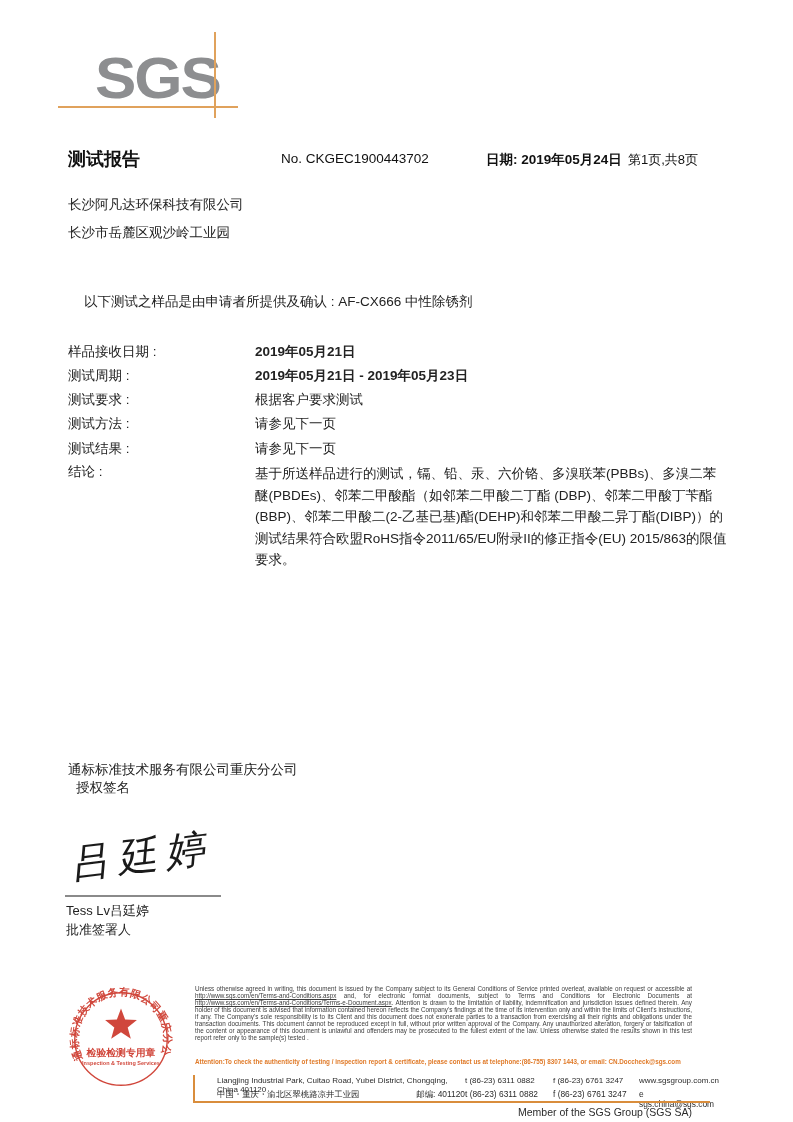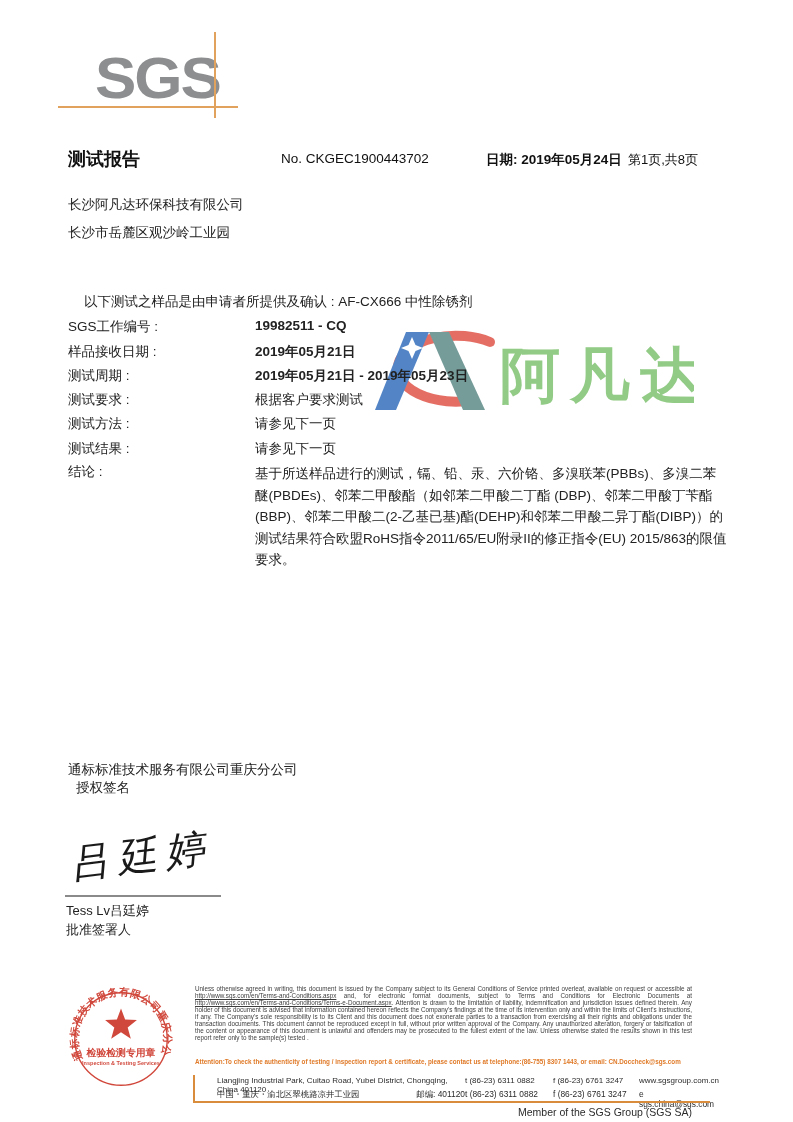--- a/index.html
+++ b/index.html
@@ -80,34 +80,21 @@
   <div class="title">测试报告</div>
   <div class="report-no">No. CKGEC1900443702</div>
   <div class="date">日期: 2019年05月24日</div>
   <div class="page-info">第1页,共8页</div>
 
   <div class="client-name">长沙阿凡达环保科技有限公司</div>
   <div class="client-addr">长沙市岳麓区观沙岭工业园</div>
 
   <div class="sample-intro">以下测试之样品是由申请者所提供及确认 : AF-CX666 中性除锈剂</div>
 
-  <div class="watermark">
-    <svg width="322" height="94" viewBox="0 0 322 94">
-      <path d="M 118 16 A 58 33 0 1 0 102 74" fill="none" stroke="#e0564a" stroke-width="10" stroke-linecap="round" opacity="0.9"></path>
-      <polygon points="34,6 57,6 24,84 3,84" fill="#4a7fc4"></polygon>
-      <polygon points="57,6 77,6 113,84 91,84" fill="#6f9795"></polygon>
-      <path d="M40 11 L43.5 19 L51 22 L43.5 25 L40 33 L36.5 25 L29 22 L36.5 19 Z" fill="#ffffff"></path>
-      <text x="128" y="70" font-size="60" font-weight="bold" fill="#8cc97f" letter-spacing="10">阿凡达</text>
-    </svg>
-  </div>
 
-  <div class="frow r0">
-    <span class="lbl">SGS工作编号 :</span>
-    <span class="val val-bold">19982511 - CQ</span>
-  </div>
   <div class="frow r1">
     <span class="lbl">样品接收日期 :</span>
     <span class="val val-bold">2019年05月21日</span>
   </div>
   <div class="frow r2">
     <span class="lbl">测试周期 :</span>
     <span class="val val-bold">2019年05月21日 - 2019年05月23日</span>
   </div>
   <div class="frow r3">
     <span class="lbl">测试要求 :</span>

